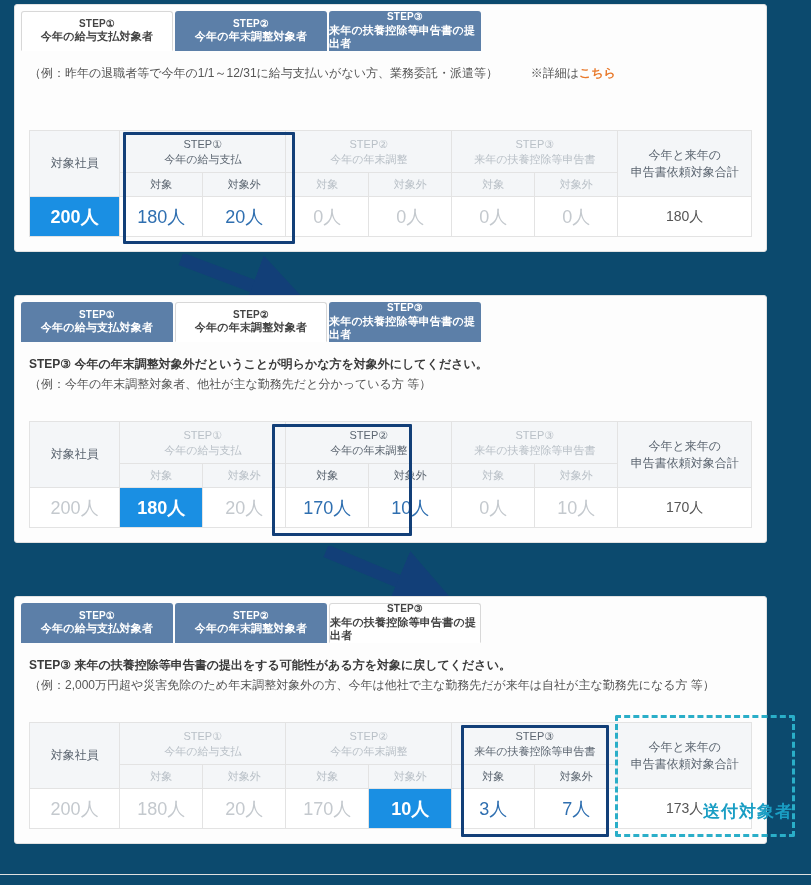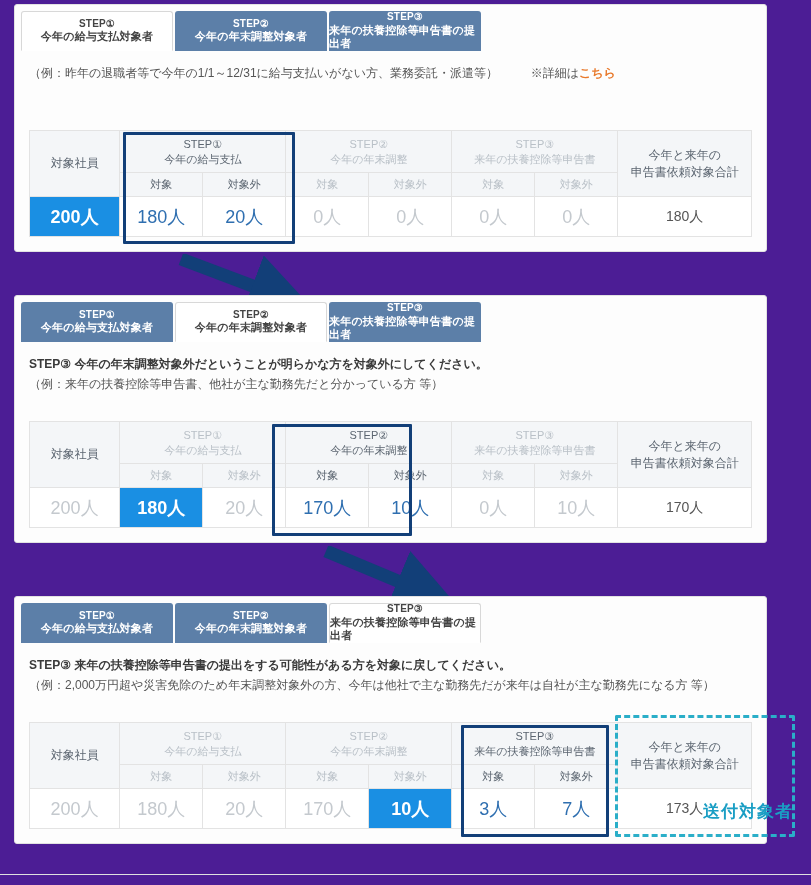--- a/index.html
+++ b/index.html
@@ -7,21 +7,21 @@
     margin: 0; padding: 0;
     width: 811px; height: 885px;
     background: #ffffff;
     font-family: "Liberation Sans", sans-serif;
     color: #333;
   }
   .page {
     position: relative;
     width: 811px; height: 885px;
     overflow: hidden;
-    background: #4c1d95;
+    background: #0c4a6e;
   }
 
   
   .panel {
     position: absolute;
     left: 14px;
     width: 753px;
     background: #fdfdfd;
     border: 1px solid #e2e2e2;
     border-radius: 3px;
@@ -281,21 +281,21 @@
         <span>今年の年末調整対象者</span>
       </div>
       <div class="tab inactive">
         <span class="t-step">STEP③</span>
         <span>来年の扶養控除等申告書の提出者</span>
       </div>
     </div>
 
     <div class="desc">
       <div class="line1">STEP③ 今年の年末調整対象外だということが明らかな方を対象外にしてください。</div>
-      <div class="line2">（例：来年の扶養控除等申告書、他社が主な勤務先だと分かっている方 等）</div>
+      <div class="line2">（例：今年の年末調整対象者、他社が主な勤務先だと分かっている方 等）</div>
     </div>
 
     <div class="tbl-wrap">
       <table class="summary">
         <colgroup>
           <col style="width:12.5%">
             <col style="width:11.5%">
             <col style="width:11.5%">
           <col style="width:11.5%">
             <col style="width:11.5%">

